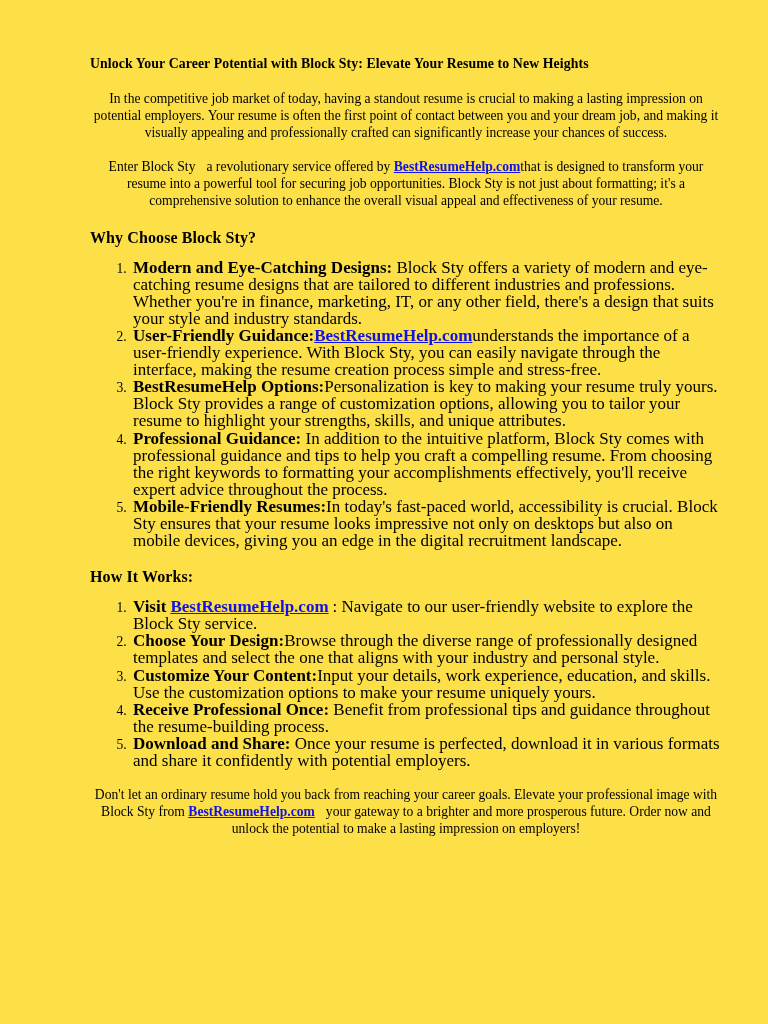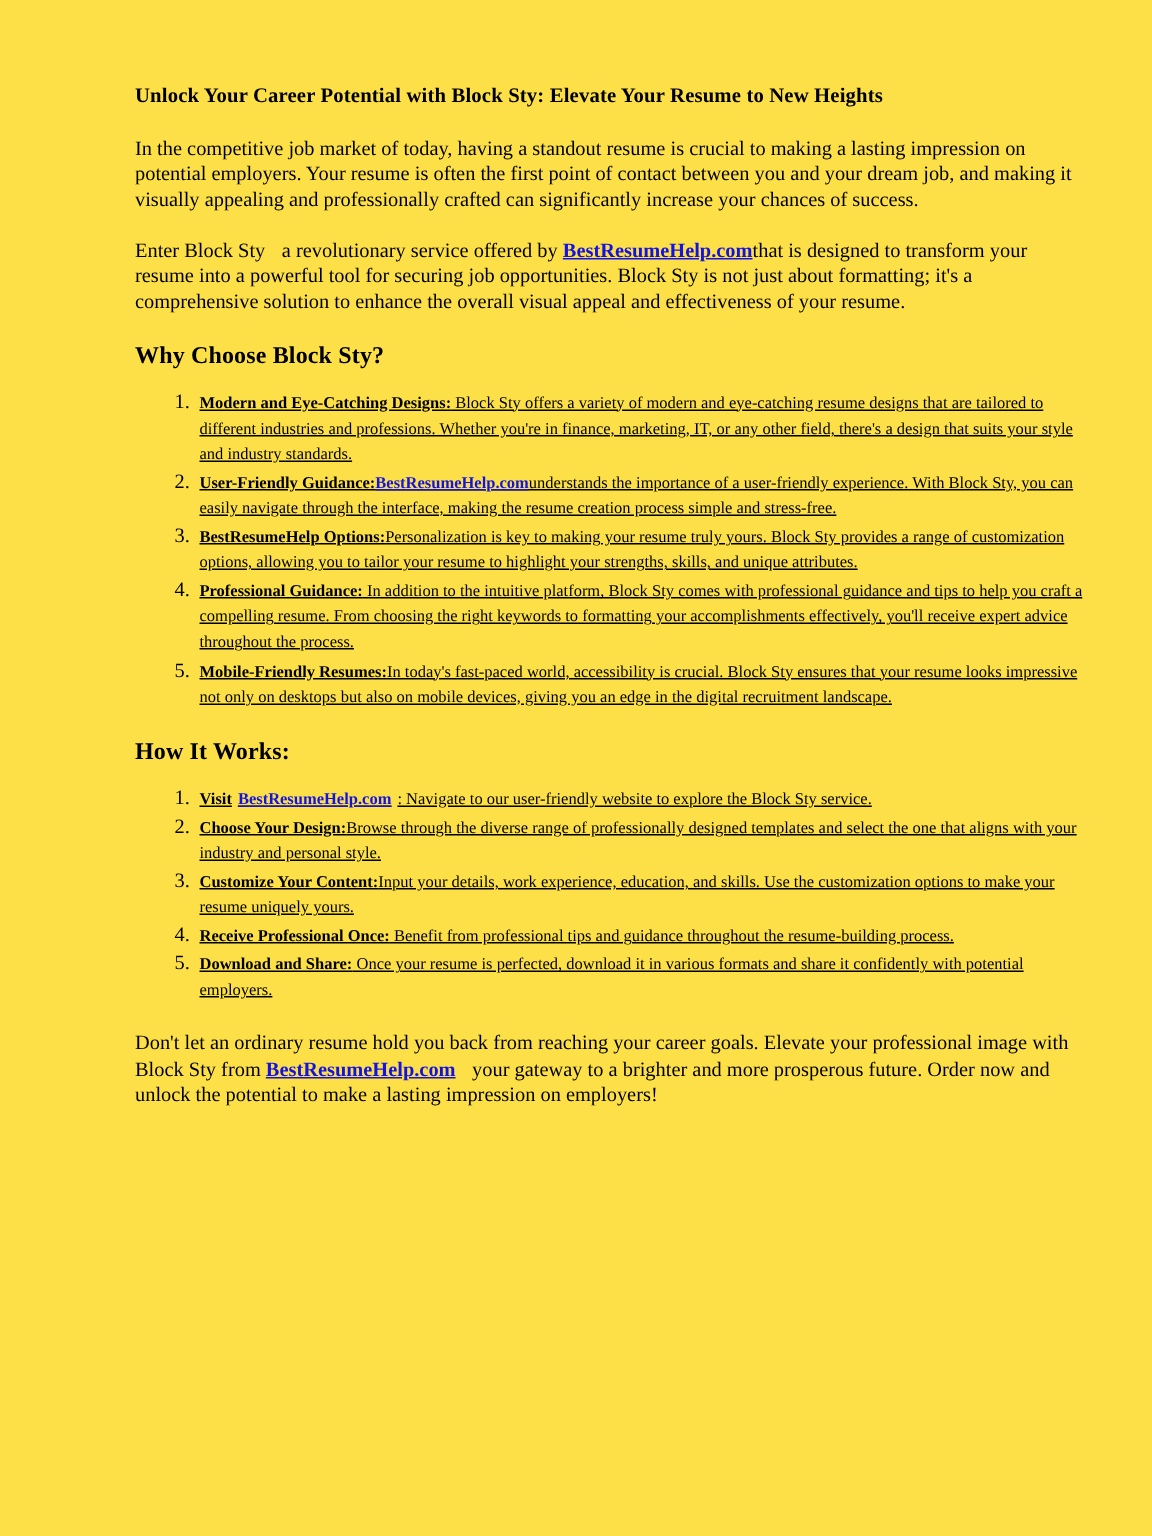--- a/index.html
+++ b/index.html
@@ -36,32 +36,31 @@
     font-size: 16px;
     font-weight: bold;
     line-height: 17px;
     margin: 19px 0 13px 0;
     letter-spacing: 0.1px;
   }
   p.para {
     font-size: 13.6px;
     line-height: 17.1px;
     margin: 0 0 17px 0;
-    text-align: left;
+    text-align: center;
   }
   p.para:last-child {
     margin-bottom: 0;
   }
   ol.doc-list {
     margin: 0 0 17px 0;
     padding: 0 0 0 40px;
     list-style-type: decimal;
-    font-size: 11px;
+    font-size: 17px;
     line-height: 17.1px;
-    text-decoration: underline;
   }
   ol.doc-list > li {
     margin: 0 0 0 0;
     padding-left: 3px;
   }
   ol.doc-list > li::marker {
     font-size: 13.6px;
   }
   .lead {
     font-weight: bold;

